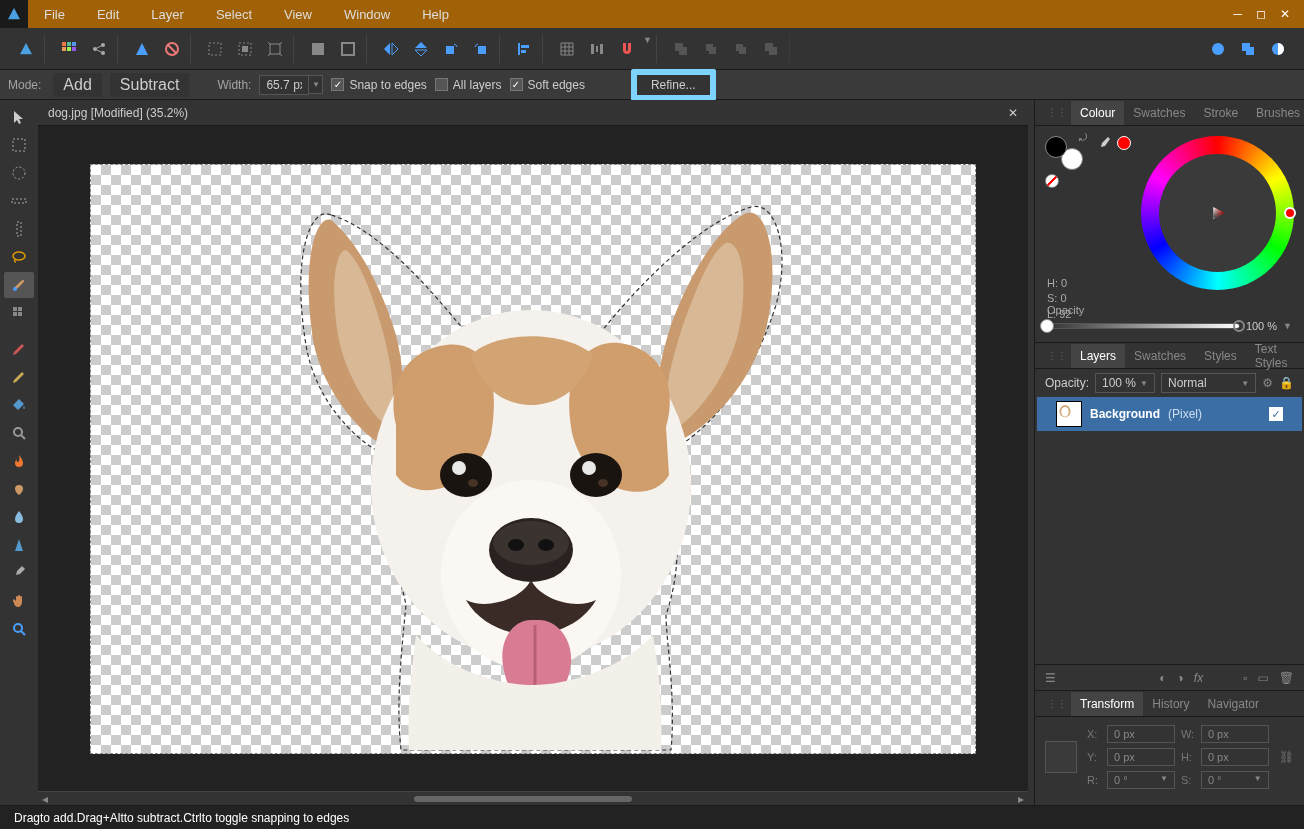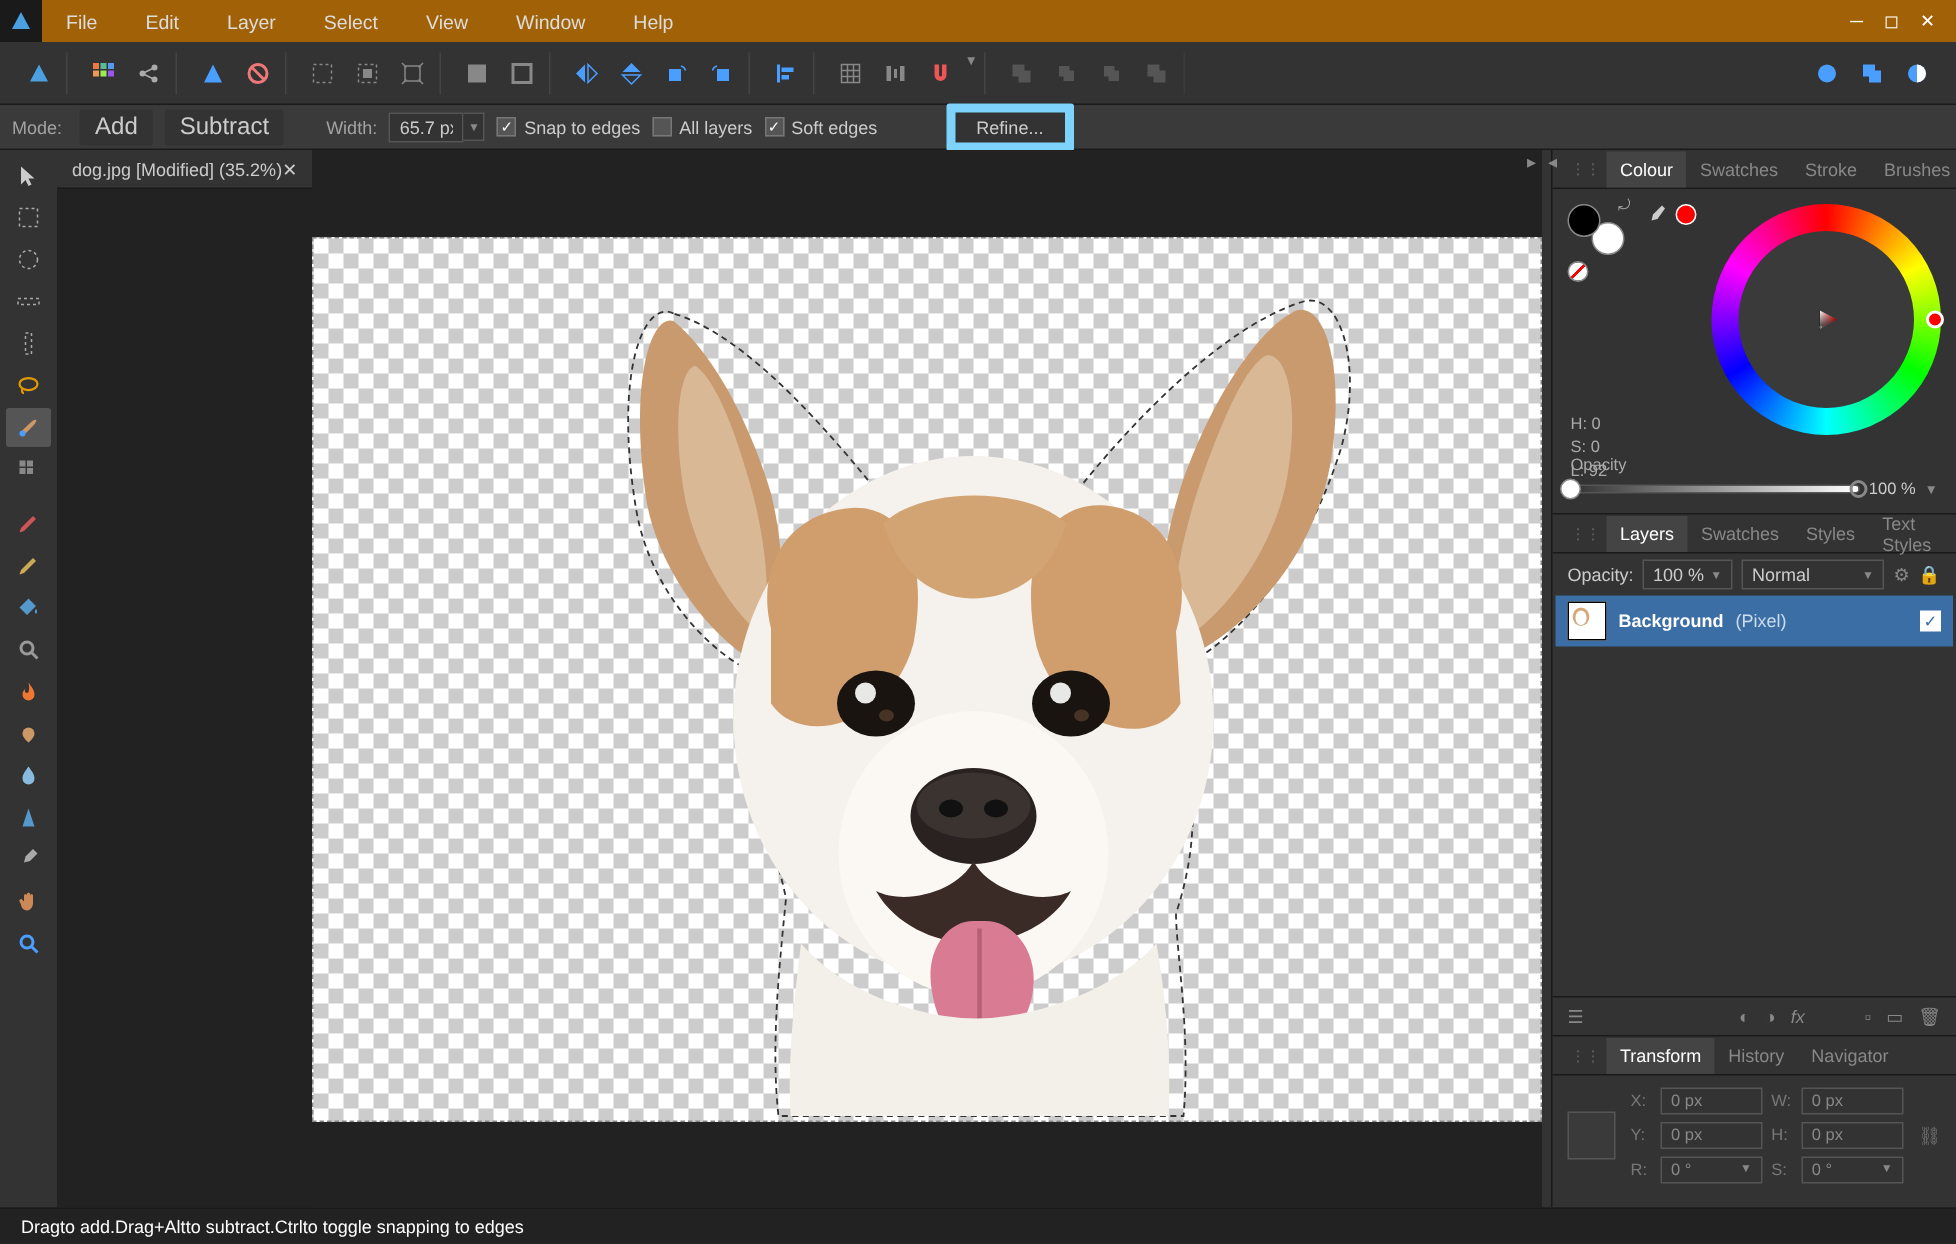--- a/index.html
+++ b/index.html
@@ -18,21 +18,21 @@
 .cb-seg.first{margin-left:4px}
 .cb-input{background:#333;border:1px solid #555;color:#ccc;width:50px;padding:2px 6px;text-align:right;font-size:12px}
 .cb-dd{background:#333;border:1px solid #555;width:14px;height:19px;border-left:0}
 .cb-check{display:flex;align-items:center;gap:5px;cursor:pointer}
 .cb-check .box{width:13px;height:13px;background:#555;border:1px solid #777;display:flex;align-items:center;justify-content:center;font-size:10px;color:#fff}
 .cb-btn{background:#333;border:6px solid #7dd3fc;padding:3px 14px;cursor:pointer;border-radius:2px}
 .main{flex:1;display:flex;min-height:0}
 .left-tools{width:38px;background:#333;display:flex;flex-direction:column;align-items:center;padding-top:4px;gap:2px}
 .lt{width:30px;height:26px;display:flex;align-items:center;justify-content:center;color:#aaa;cursor:pointer;border-radius:2px}
 .lt.active{background:#555}
-.center{flex:1;display:flex;flex-direction:row;background:#222;min-width:0}
+.center{flex:1;display:flex;flex-direction:column;background:#222;min-width:0}
 .doc-tab-bar{height:26px;background:#333;display:flex;align-items:center;border-bottom:1px solid #1a1a1a}
 .doc-tab{flex:1;padding:4px 10px;color:#ccc;font-size:12px;display:flex;justify-content:space-between;align-items:center}
 .canvas-area{flex:1;display:flex;background:#222;align-items:center;justify-content:center;position:relative;overflow:hidden}
 .canvas{width:886px;height:590px;background-color:#fff;background-image:repeating-conic-gradient(#ccc 0% 25%,#fff 0% 50%);background-size:20px 20px;position:relative;border:1px dashed #888}
 .dog{position:absolute;left:130px;top:30px;width:620px;height:560px}
 .scroll-h{height:14px;background:#333;border-top:1px solid #444;position:relative}
 .scroll-h .thumb{position:absolute;left:38%;width:22%;height:6px;top:4px;background:#666;border-radius:3px}
 .scroll-h .arr{position:absolute;color:#888;top:0}
 .scroll-h .arr.l{left:4px}.scroll-h .arr.r{right:4px}
 .right{width:270px;background:#333;display:flex;flex-direction:column;border-left:1px solid #1a1a1a}
@@ -57,21 +57,21 @@
 .op-label{font-size:11px;color:#aaa}
 .slider-row{display:flex;align-items:center;gap:6px}
 .slider{flex:1;height:6px;background:linear-gradient(to right,transparent,#fff);border-radius:3px;position:relative;border:1px solid #555}
 .slider .sh{position:absolute;left:-8px;top:-5px;width:14px;height:14px;border-radius:50%;background:#fff;border:1px solid #888}
 .slider .se{position:absolute;right:-6px;top:-4px;width:12px;height:12px;border:2px solid #888;border-radius:50%}
 .layers-panel{border-top:1px solid #1a1a1a}
 .layer-opts{display:flex;align-items:center;padding:4px 10px;gap:6px;font-size:12px}
 .layer-opts .sel{background:#333;border:1px solid #555;padding:2px 6px;min-width:60px;display:flex;justify-content:space-between;align-items:center}
 .layer-opts .icons{margin-left:auto;display:flex;gap:6px;color:#888}
 .layer-list{flex:1}
-.layer-row{display:flex;align-items:center;background:#3a6ea5;padding:4px 8px;gap:8px;margin:0 2px}
+.layer-row{display:flex;align-items:center;background:#3a6ea5;padding:4px 19px;gap:8px;margin:0 2px}
 .layer-thumb{width:26px;height:26px;background:#fff;border:1px solid #000}
 .layer-name{color:#fff;font-weight:bold;font-size:12px}
 .layer-type{color:#cde;font-size:12px}
 .layer-check{margin-left:auto;width:14px;height:14px;background:#fff;display:flex;align-items:center;justify-content:center;color:#3a6ea5;font-size:11px}
 .layers-footer{height:26px;border-top:1px solid #1a1a1a;display:flex;align-items:center;padding:0 10px;gap:10px;color:#888;margin-top:auto}
 .layers-footer .spacer{flex:1}
 .transform-panel{border-top:1px solid #1a1a1a;padding-bottom:8px}
 .tf-in{background:#333;border:1px solid #555;padding:2px 6px;color:#888;min-width:50px;display:flex;justify-content:space-between}
 .tf-anchor{width:32px;height:32px;background:#3a3a3a;border:1px solid #555;grid-row:1/3}
 .statusbar{height:24px;background:#222;color:#fff;display:flex;align-items:center;padding:0 14px;font-size:12px;border-top:1px solid #1a1a1a}

